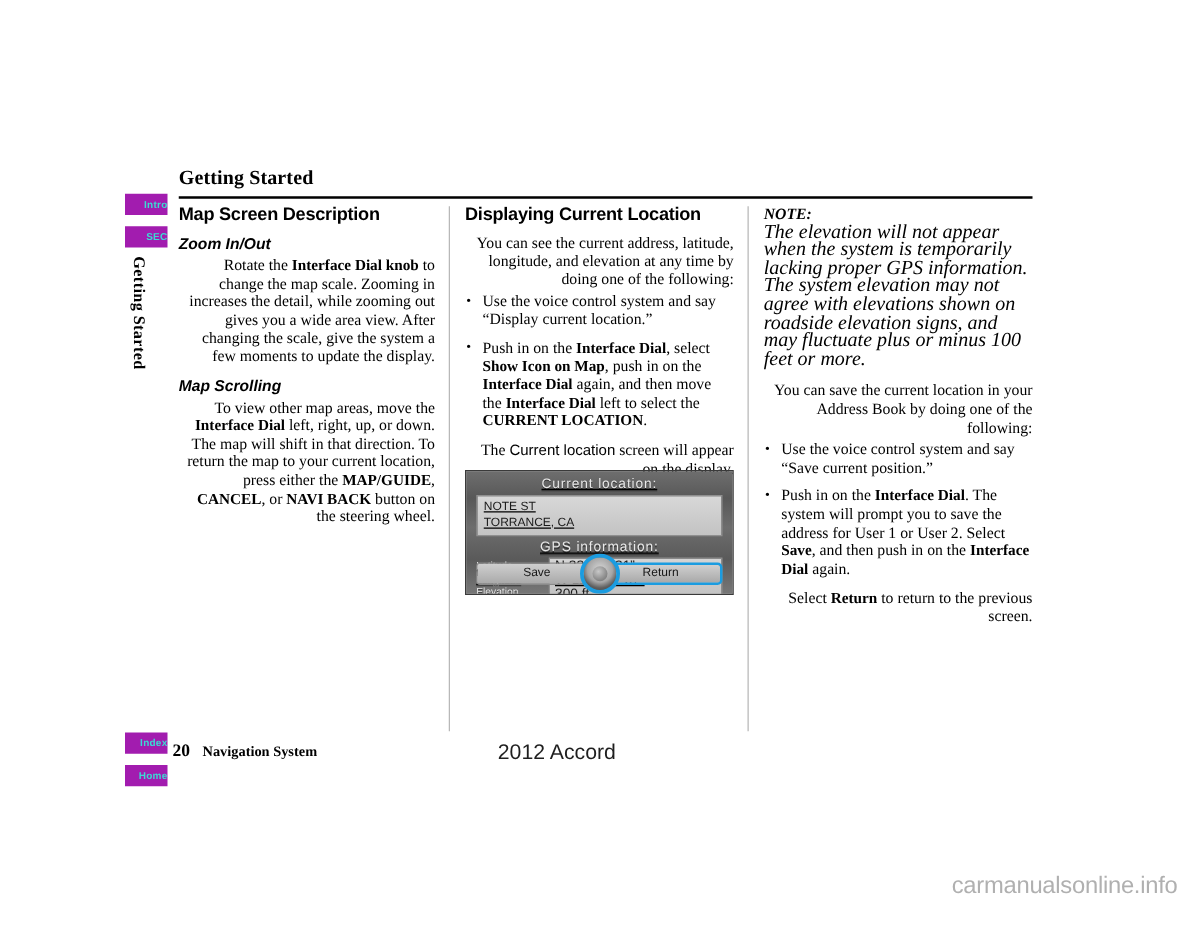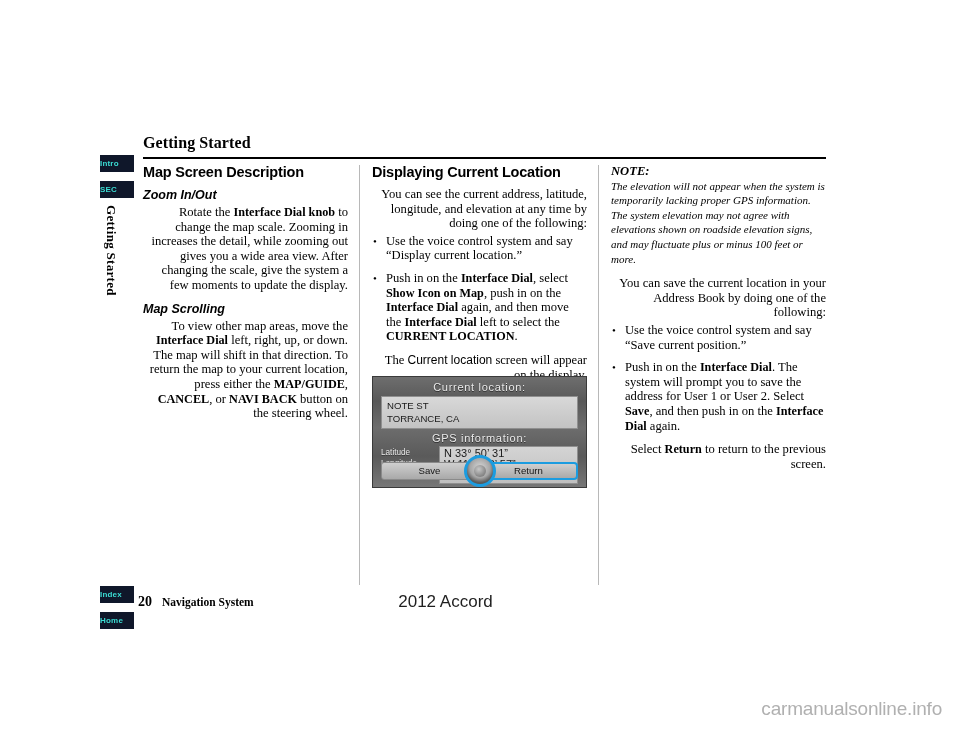--- a/index.html
+++ b/index.html
@@ -26,26 +26,26 @@
   
   .tab-rail {
     position: absolute;
     left: 100px;
     top: 155px;
     width: 36px;
   }
   .nav-tab {
     width: 34px;
     height: 17px;
-    background: #0f172a;
+    background: #a21caf;
     color: #3bdbd3;
     font-family: "Liberation Sans", sans-serif;
     font-size: 8px;
     font-weight: bold;
-    text-align: left;
+    text-align: right;
     line-height: 17px;
     margin-bottom: 9px;
     letter-spacing: 0.2px;
   }
   .side-label {
     position: absolute;
     left: 100px;
     top: 205px;
     width: 22px;
     height: 140px;
@@ -140,21 +140,21 @@
     font-family: "Liberation Serif", serif;
     font-weight: bold;
     font-style: italic;
     font-size: 12.6px;
     margin: 0;
     line-height: 14.6px;
   }
   p.note {
     font-family: "Liberation Serif", serif;
     font-style: italic;
-    font-size: 11px;
+    font-size: 16px;
     line-height: 14.6px;
     margin: 0 0 10px 0;
   }
   ul.bullets {
     list-style: none;
     margin: 0 0 9px 0;
     padding: 0;
   }
   ul.bullets li {
     font-family: "Liberation Serif", serif;
@@ -171,26 +171,27 @@
     top: 0;
     font-size: 11px;
   }
 
   
   .navshot {
     position: absolute;
     left: 372px;
     top: 376px;
     width: 215px;
-    height: 112px;
+    height: 100px;
     background: linear-gradient(180deg,#6e6e6e 0%,#585858 22%,#6d6d6d 46%,#5a5a5a 72%,#777777 100%);
     border: 1px solid #3a3a3a;
     box-sizing: border-box;
     font-family: "Liberation Sans", sans-serif;
     overflow: hidden;
+    text-decoration: underline;
   }
   .nav-hdr {
     color: #e9e9e9;
     font-size: 11px;
     text-align: center;
     padding-top: 4px;
     letter-spacing: 0.7px;
     text-shadow: 0 1px 0 #303030;
   }
   .nav-field {
@@ -375,21 +376,21 @@
     <div class="nav-hdr">Current location:</div>
     <div class="nav-field">
       <div>NOTE ST</div>
       <div>TORRANCE, CA</div>
     </div>
     <div class="nav-hdr" style="padding-top:3px;">GPS information:</div>
     <div class="gps-row">
       <div class="gps-labels">
         <div>Latitude</div>
         <div>Longitude</div>
-        <div>Navigation</div>
+        <div>Elevation</div>
       </div>
       <div class="gps-values">
         <div>N 33° 50’ 31”</div>
         <div>W 118° 18’ 57”</div>
         <div>300 ft</div>
       </div>
     </div>
     <div class="nav-btn-row">
       <div class="nav-btn left">Save</div>
       <div class="nav-btn right">Return</div>

